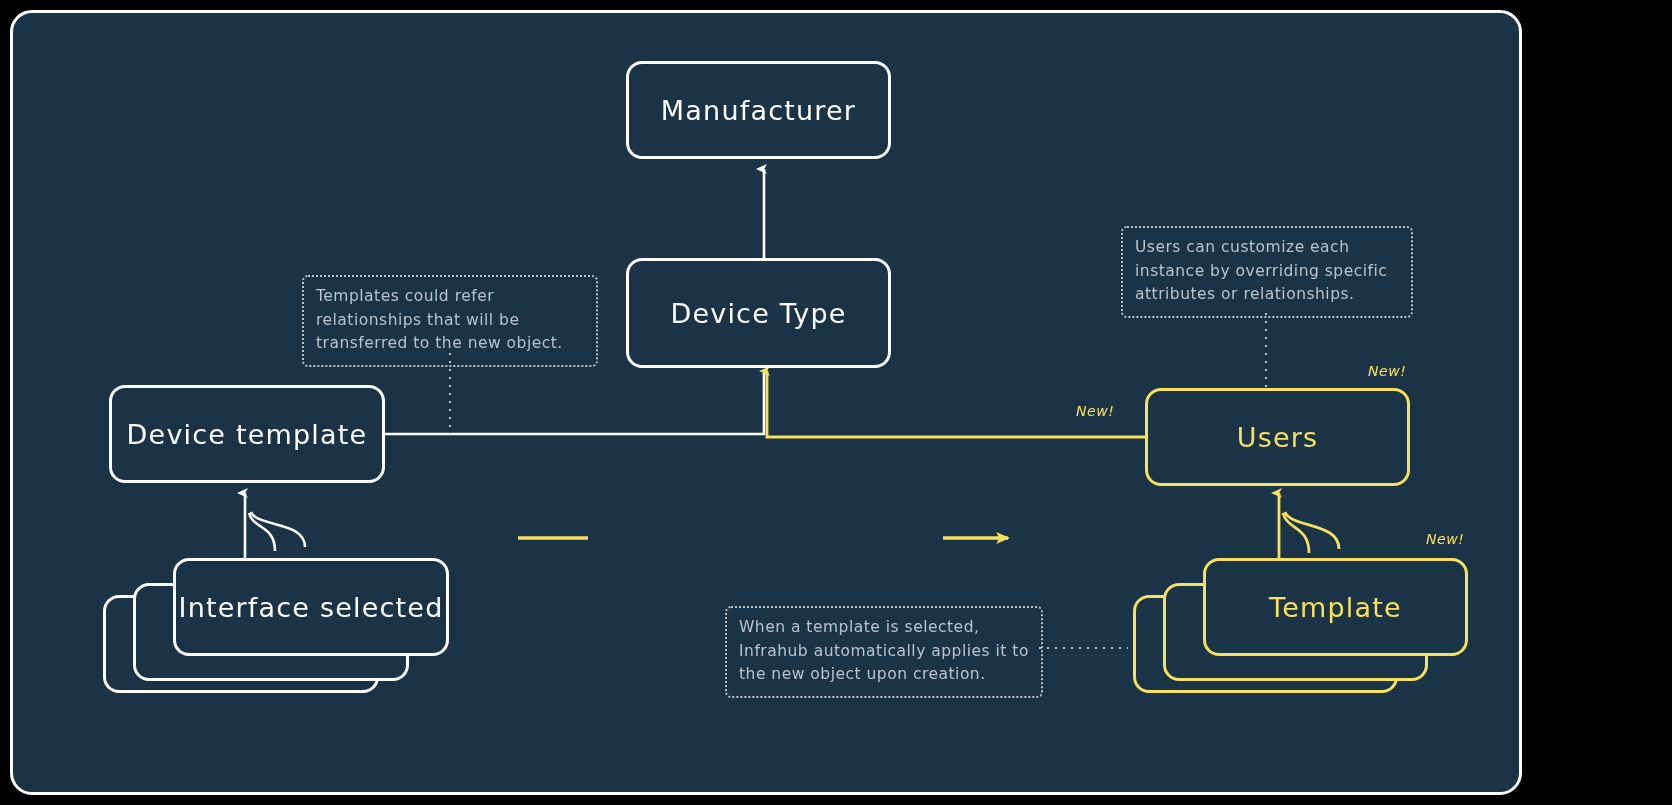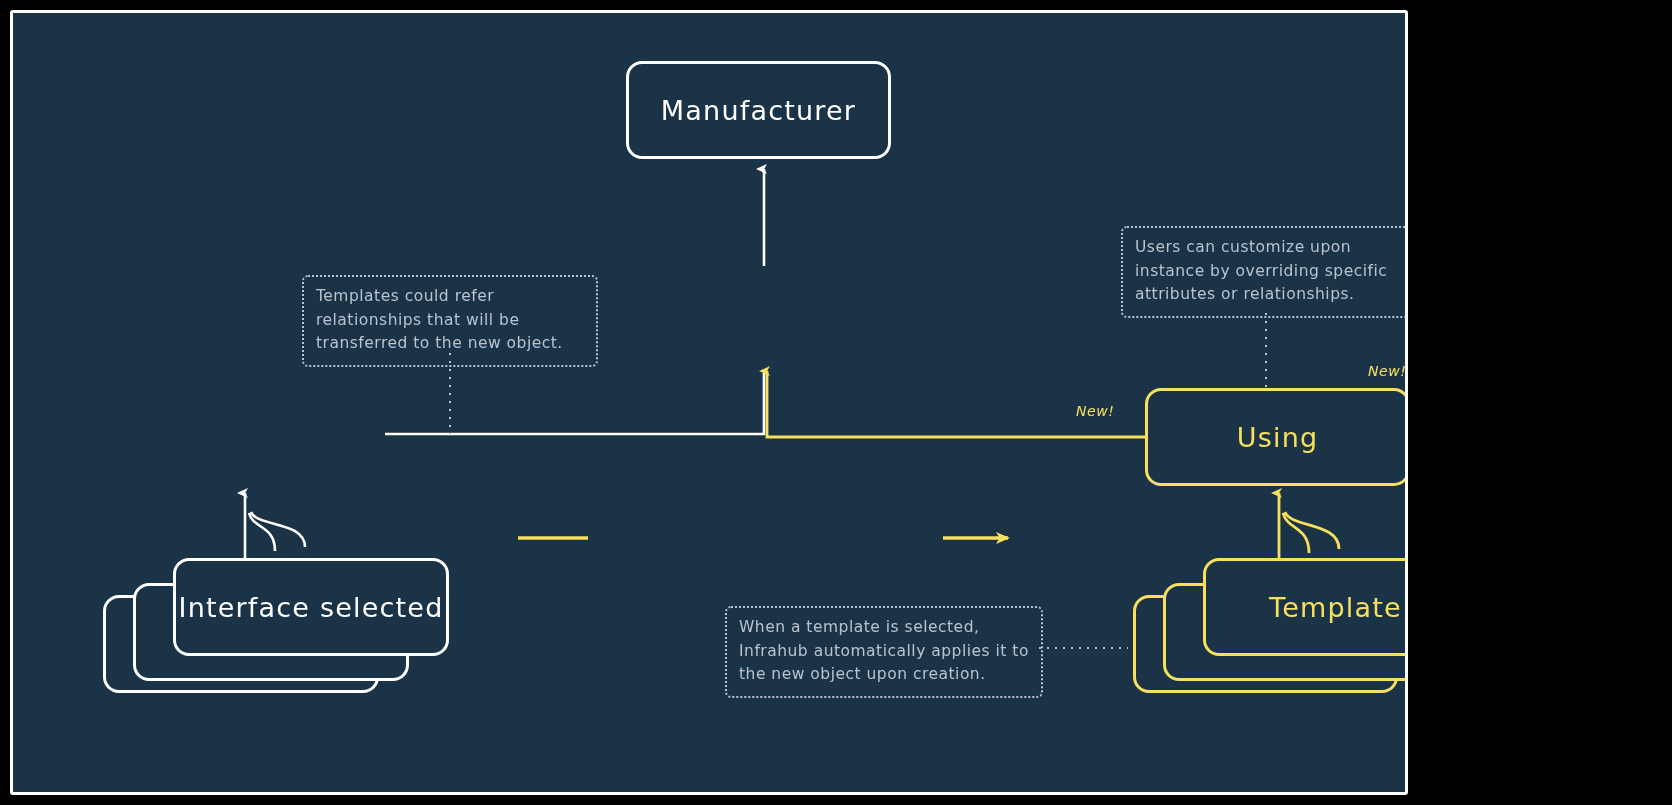--- a/index.html
+++ b/index.html
@@ -1,19 +1,19 @@
 <!DOCTYPE html>
 <html><head>
 <meta charset="utf-8">
 <style>
   html,body{margin:0;padding:0;background:#000;}
   body{width:1672px;height:805px;overflow:hidden;
        font-family:"DejaVu Sans",sans-serif;}
-  #canvas{position:absolute;left:10px;top:10px;width:1398px;height:785px;
-          background:#1b3346;border:3px solid #ffffff;border-radius:3px;
+  #canvas{position:absolute;left:10px;top:10px;width:1512px;height:785px;
+          background:#1b3346;border:3px solid #ffffff;border-radius:22px;
           box-sizing:border-box;overflow:hidden;}
   svg{position:absolute;left:0;top:0;}
 
   .node{position:absolute;box-sizing:border-box;display:flex;
         align-items:center;justify-content:center;border-radius:16px;
         background:#1b3346;}
   .node.white{border:3px solid #ffffff;color:#ffffff;}
   .node.yellow{border:3px solid #f6e05e;color:#f6e05e;}
   .node .lbl{font-size:27px;letter-spacing:1.2px;
              font-family:"DejaVu Sans",sans-serif;}
@@ -71,41 +71,47 @@
 
     <path d="M437,340 L437,421" stroke="#b8c4ce" stroke-width="2" stroke-dasharray="2 6" fill="none"></path>
     <path d="M1253,300 L1253,380" stroke="#b8c4ce" stroke-width="2" stroke-dasharray="2 6" fill="none"></path>
     <path d="M1026,635 L1115,635" stroke="#b8c4ce" stroke-width="2" stroke-dasharray="2 6" fill="none"></path>
   </svg>
 
   <div class="node white" style="left:613px;top:48px;width:265px;height:98px;">
     <span class="lbl">Manufacturer</span>
   </div>
 
+  <div class="node white" style="left:613px;top:245px;width:265px;height:110px;">
+    <span class="lbl">Device Type</span>
+  </div>
 
+  <div class="node white" style="left:96px;top:372px;width:276px;height:98px;">
+    <span class="lbl">Device template</span>
+  </div>
 
   <div class="ghost white" style="left:90px;top:582px;width:276px;height:98px;"></div>
   <div class="ghost white" style="left:120px;top:570px;width:276px;height:98px;"></div>
   <div class="node white" style="left:160px;top:545px;width:276px;height:98px;">
     <span class="lbl">Interface selected</span>
   </div>
 
   <div class="node yellow" style="left:1132px;top:375px;width:265px;height:98px;">
-    <span class="lbl">Using</span>
+    <span class="lbl">Users</span>
   </div>
 
   <div class="ghost yellow" style="left:1120px;top:582px;width:265px;height:98px;"></div>
   <div class="ghost yellow" style="left:1150px;top:570px;width:265px;height:98px;"></div>
   <div class="node yellow" style="left:1190px;top:545px;width:265px;height:98px;">
     <span class="lbl">Template</span>
   </div>
 
   <div class="note" style="left:289px;top:262px;width:296px;">Templates could refer relationships that will be transferred to the new object.</div>
 
-  <div class="note" style="left:1108px;top:213px;width:292px;">Users can customize upon instance by overriding specific attributes or relationships.</div>
+  <div class="note" style="left:1108px;top:213px;width:292px;">Users can customize each instance by overriding specific attributes or relationships.</div>
 
   <div class="note" style="left:712px;top:593px;width:318px;">When a template is selected, Infrahub automatically applies it to the new object upon creation.</div>
 
   <div class="newtag" style="left:1355px;top:350px;">New!</div>
   <div class="newtag" style="left:1063px;top:390px;">New!</div>
   <div class="newtag" style="left:1413px;top:518px;">New!</div>
 
 
 </div>
 

